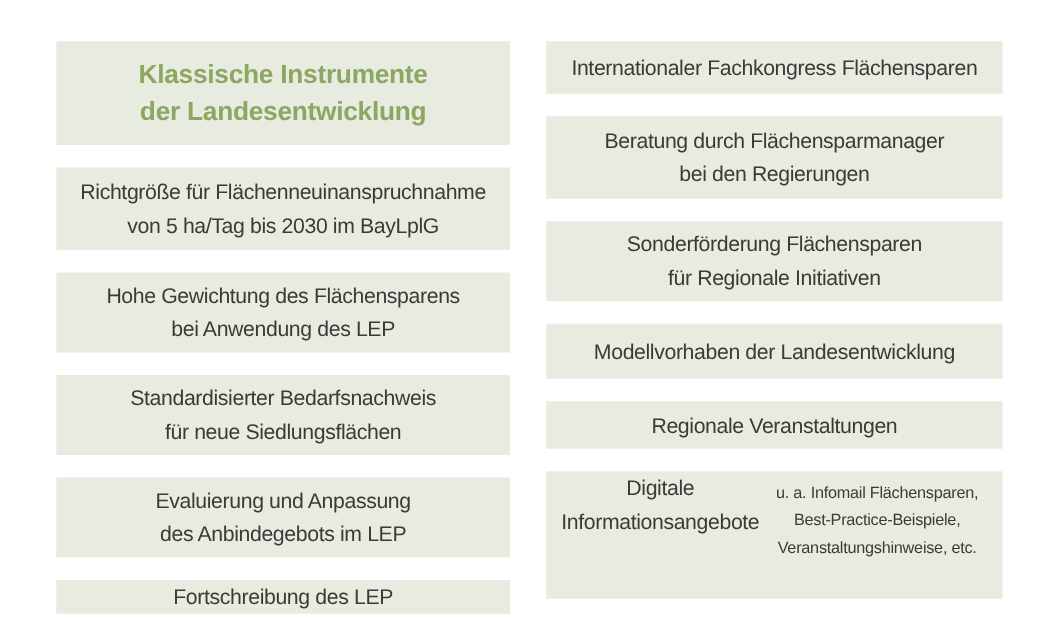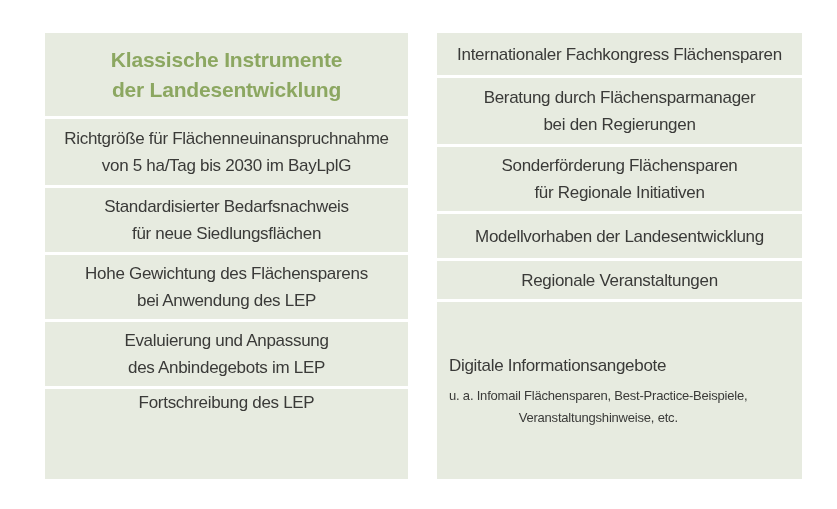--- a/index.html
+++ b/index.html
@@ -16,21 +16,21 @@
     width: 837px;
     height: 509px;
     background: #ffffff;
   }
   .column {
     position: absolute;
     top: 33px;
     height: 446px;
     display: flex;
     flex-direction: column;
-    gap: 3px;
+    gap: 18px;
   }
   .col-left  { left: 45px;  width: 363px; }
   .col-right { left: 437px; width: 365px; }
   .box {
     background: var(--box-bg, #e7ebe0);
     color: var(--body-text, #3a3a38);
     font-size: 17px;
     line-height: 27px;
     letter-spacing: -0.3px;
     text-align: center;
@@ -54,21 +54,21 @@
   .h64 { height: 64px; }
   .h44 { height: 44px; }
   .h42 { height: 42px; }
   .h38 { height: 38px; }
   .box.last {
     flex: 1 1 auto;
     align-items: flex-start;
     padding-top: 0;
   }
   .box.last.stack {
-    flex-direction: column;
+    flex-direction: row;
     padding-top: 0;
     padding-left: 12px;
   }
   .subtext {
     font-size: 13px;
     line-height: 22px;
     letter-spacing: -0.2px;
     margin-top: 6px;
     white-space: pre-line;
   }
@@ -76,24 +76,24 @@
 </head>
 <body>
 
 <div class="diagram">
 
   <section class="column col-left">
     <div class="box header h83">Klassische Instrumente
 der Landesentwicklung</div>
     <div class="box h66">Richtgröße für Flächenneuinanspruchnahme
 von 5 ha/Tag bis 2030 im BayLplG</div>
+    <div class="box h64">Hohe Gewichtung des Flächensparens
+bei Anwendung des LEP</div>
     <div class="box h64">Standardisierter Bedarfsnachweis
 für neue Siedlungsflächen</div>
-    <div class="box h64">Hohe Gewichtung des Flächensparens
-bei Anwendung des LEP</div>
     <div class="box h64">Evaluierung und Anpassung
 des Anbindegebots im LEP</div>
     <div class="box last">Fortschreibung des LEP</div>
   </section>
 
   <section class="column col-right">
     <div class="box h42">Internationaler Fachkongress Flächensparen</div>
     <div class="box h66">Beratung durch Flächensparmanager
 bei den Regierungen</div>
     <div class="box h64">Sonderförderung Flächensparen

